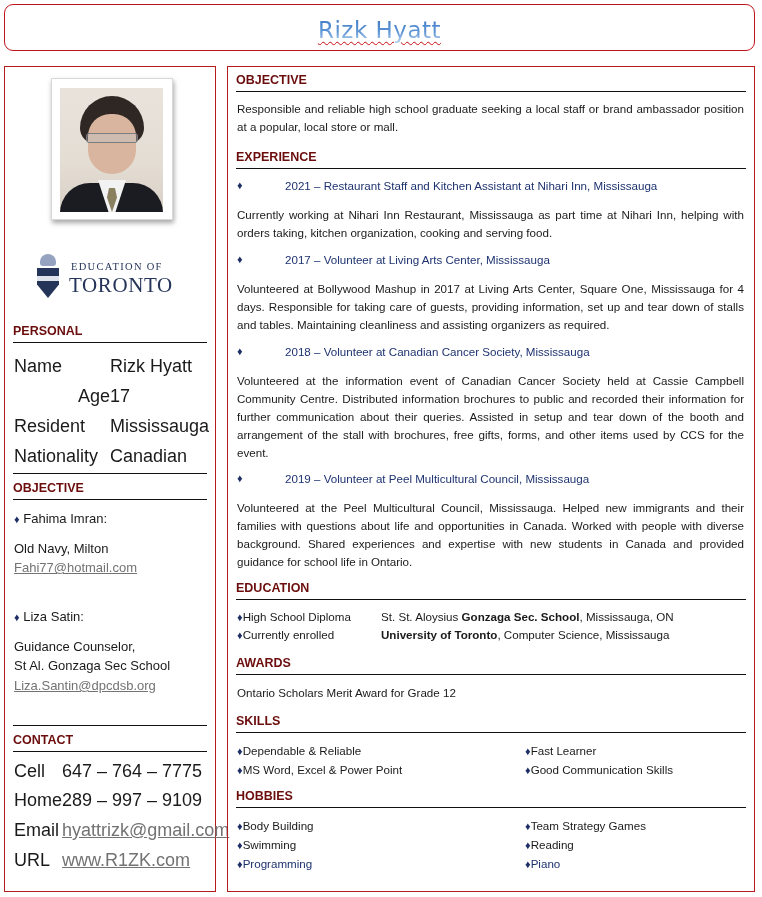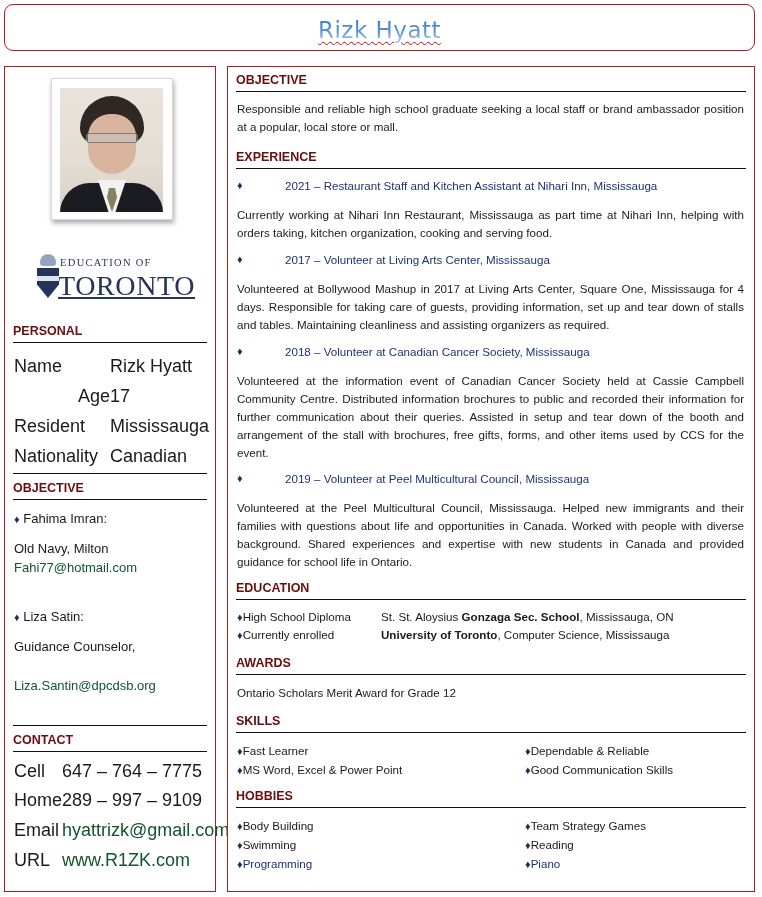--- a/index.html
+++ b/index.html
@@ -44,34 +44,34 @@
   .photo .shirt { position: absolute; left: 38px; top: 92px; width: 28px; height: 34px; background: #f2f2f2; clip-path: polygon(0 0,100% 0,60% 100%,40% 100%); }
   .photo .tie { position: absolute; left: 47px; top: 100px; width: 10px; height: 24px; background: #8a7f5e; clip-path: polygon(20% 0,80% 0,100% 40%,50% 100%,0 40%); }
 
   .uoft-logo { position: absolute; left: 30px; top: 185px; width: 160px; height: 54px; display: flex; align-items: center; }
   .crest { width: 26px; height: 50px; position: relative; margin-right: 8px; }
   .crest .top { position: absolute; left: 5px; top: 0; width: 16px; height: 12px; border-radius: 8px 8px 3px 3px; background: #7b8bb0; opacity: 0.8; }
   .crest .shield { position: absolute; left: 2px; top: 14px; width: 22px; height: 30px; background: #25355a; clip-path: polygon(0 0,100% 0,100% 55%,50% 100%,0 55%); }
   .crest .band { position: absolute; left: 2px; top: 22px; width: 22px; height: 5px; background: #dfe3ec; }
   .uoft-text { display: flex; flex-direction: column; line-height: 1; color: #25355a; font-family: "Liberation Serif", serif; }
   .uoft-top { font-size: 10.5px; letter-spacing: 1.3px; margin-left: 2px; margin-bottom: 3px; }
-  .uoft-bottom { font-size: 28px; letter-spacing: 0.6px; text-decoration: underline; }
+  .uoft-bottom { font-size: 21px; letter-spacing: 0.6px; }
 
   .sec-head {
     position: absolute; font-weight: bold; color: #6b0d0d; font-size: 12.5px;
     border-bottom: 1.5px solid #111; padding-bottom: 4px;
   }
   .sec-head.topline { border-top: 1.5px solid #111; padding-top: 7px; }
 
   .lrow { position: absolute; left: 9px; font-size: 18px; display: flex; }
   .lrow .k { width: 96px; }
   .ctrow .k { width: 48px; }
 
   .ltext { position: absolute; left: 9px; font-size: 13px; line-height: 18px; }
-  a, .link { color: #14532d; }
+  a, .link { color: #737373; text-decoration: underline; }
 
   .diamond { color: #1e2f66; font-size: 11px; }
 
   .rtext { position: absolute; left: 9px; width: 507px; font-size: 11.6px; line-height: 18px; text-align: justify; }
   .exp-title { position: absolute; left: 9px; font-size: 11.6px; color: #1e3370; display: flex; }
   .exp-title .diamond { width: 48px; }
 
   .edu-row { position: absolute; left: 9px; font-size: 11.6px; display: flex; }
   .edu-row .k { width: 144px; }
 
@@ -134,20 +134,21 @@
     <span>Fahima Imran:</span>
   </div>
   <div class="ltext" style="top:473px;">Old Navy, Milton</div>
   <a class="ltext link" style="top:492px;">Fahi77@hotmail.com</a>
 
   <div class="ltext" style="top:541px;">
     <span class="diamond">♦</span>
     <span>Liza Satin:</span>
   </div>
   <div class="ltext" style="top:571px;">Guidance Counselor,</div>
+  <div class="ltext" style="top:590px;">St Al. Gonzaga Sec School</div>
   <a class="ltext link" style="top:610px;">Liza.Santin@dpcdsb.org</a>
 
   <div class="sec-head topline" style="left:8px; top:658px; width:194px;">CONTACT</div>
   <div class="lrow ctrow" style="top:694px;">
     <span class="k">Cell</span>
     <span>647 – 764 – 7775</span>
   </div>
   <div class="lrow ctrow" style="top:723px;">
     <span class="k">Home</span>
     <span>289 – 997 – 9109</span>
@@ -205,22 +206,22 @@
       <span class="diamond">♦</span><span>Currently enrolled</span>
     </span>
     <span><span></span><b>University of Toronto</b><span>, Computer Science, Mississauga</span></span>
   </div>
 
   <div class="sec-head" style="left:8px; top:589px; width:510px;">AWARDS</div>
   <div class="rtext" style="top:617px;">Ontario Scholars Merit Award for Grade 12</div>
 
   <div class="sec-head" style="left:8px; top:647px; width:510px;">SKILLS</div>
   <div class="grid2" style="top:675px;">
+    <div><span class="diamond">♦</span><span>Dependable &amp; Reliable</span></div>
     <div><span class="diamond">♦</span><span>Fast Learner</span></div>
-    <div><span class="diamond">♦</span><span>Dependable &amp; Reliable</span></div>
     <div><span class="diamond">♦</span><span>MS Word, Excel &amp; Power Point</span></div>
     <div><span class="diamond">♦</span><span>Good Communication Skills</span></div>
   </div>
 
   <div class="sec-head" style="left:8px; top:722px; width:510px;">HOBBIES</div>
   <div class="grid2" style="top:750px;">
     <div><span class="diamond">♦</span><span>Body Building</span></div>
     <div><span class="diamond">♦</span><span>Team Strategy Games</span></div>
     <div><span class="diamond">♦</span><span>Swimming</span></div>
     <div><span class="diamond">♦</span><span>Reading</span></div>

